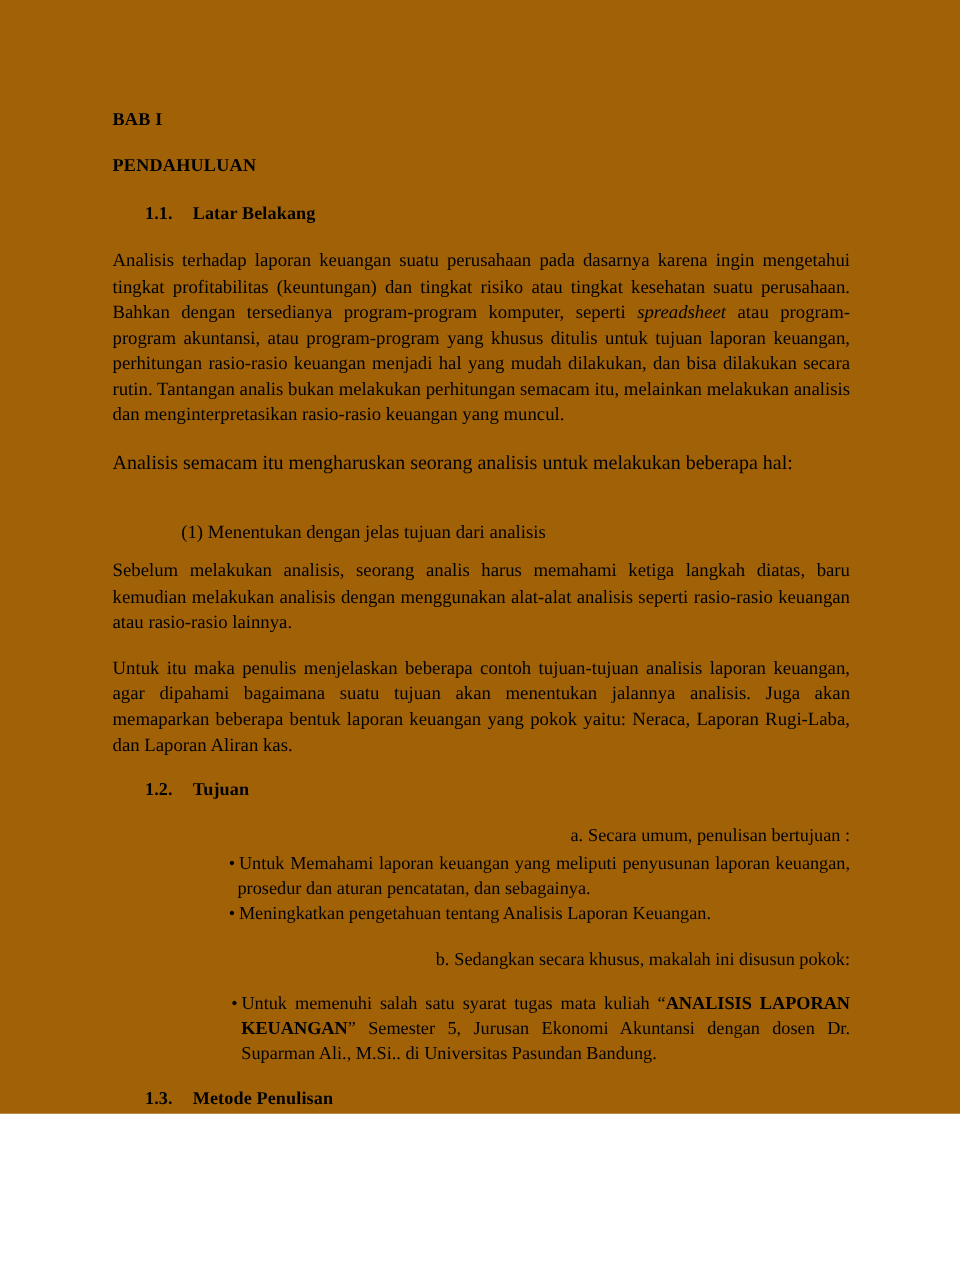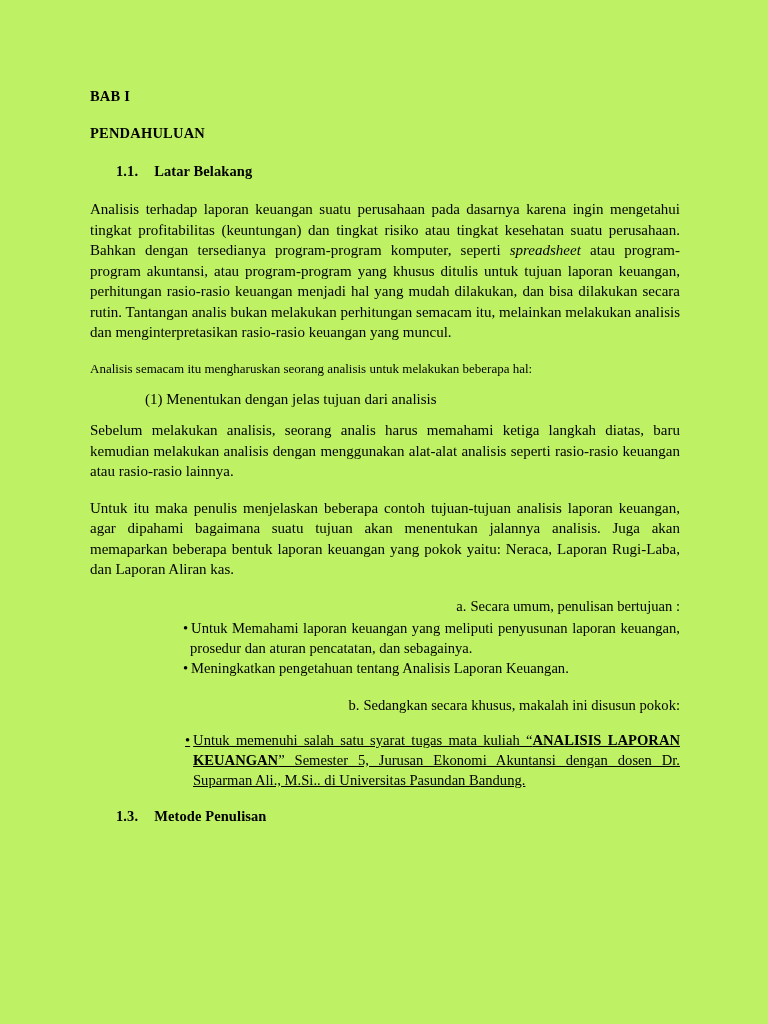--- a/index.html
+++ b/index.html
@@ -11,22 +11,22 @@
     width: 768px;
     height: 1024px;
     font-family: "Liberation Serif", "DejaVu Serif", serif;
     color: #000000;
     -webkit-font-smoothing: antialiased;
   }
 
   .page {
     position: relative;
     width: 768px;
-    height: 1024px;
-    background: #bef264;
+    height: 891px;
+    background: #a16207;
     box-sizing: border-box;
     padding: 88px 88px 0 90px;
   }
 
   .content {
     width: 590px;
   }
 
   
   .chapter-label,
@@ -58,24 +58,24 @@
     font-size: 15px;
     line-height: 1.37;
     text-align: justify;
     margin: 0 0 17px 0;
     hyphens: none;
   }
   p.body.tight {
     margin-bottom: 16px;
   }
   p.lead {
-    font-size: 13px;
+    font-size: 16px;
     line-height: 1.37;
     text-align: left;
-    margin: 0 0 11px 0;
+    margin: 0 0 34px 0;
   }
 
   em.it {
     font-style: italic;
   }
   strong.bd {
     font-weight: bold;
   }
   .num-item {
     font-size: 15px;
@@ -113,21 +113,20 @@
     padding-left: 100px;
     text-indent: -7px;
     position: relative;
   }
   .bullets li .dot {
     margin-right: 3px;
   }
   .bullets.deep {
     margin-top: 15px;
     margin-bottom: 17px;
-    text-decoration: underline;
   }
   .bullets.deep li {
     padding-left: 103px;
     text-indent: -8px;
   }
 </style>
 </head>
 <body>
 
 <div class="page">
@@ -144,20 +143,23 @@
     <p class="body"><span>Analisis terhadap laporan keuangan suatu perusahaan pada dasarnya karena ingin mengetahui tingkat profitabilitas (keuntungan) dan tingkat risiko atau tingkat kesehatan suatu perusahaan. Bahkan dengan tersedianya program-program komputer, seperti </span><em class="it">spreadsheet</em><span> atau program-program akuntansi, atau program-program yang khusus ditulis untuk tujuan laporan keuangan, perhitungan rasio-rasio keuangan menjadi hal yang mudah dilakukan, dan bisa dilakukan secara rutin. Tantangan analis bukan melakukan perhitungan semacam itu, melainkan melakukan analisis dan menginterpretasikan rasio-rasio keuangan yang muncul.</span></p>
 
     <p class="lead">Analisis semacam itu mengharuskan seorang analisis untuk melakukan beberapa hal:</p>
 
     <div class="num-item">(1) Menentukan dengan jelas tujuan dari analisis</div>
 
     <p class="body tight">Sebelum melakukan analisis, seorang analis harus memahami ketiga langkah diatas, baru kemudian melakukan analisis dengan menggunakan alat-alat analisis seperti rasio-rasio keuangan atau rasio-rasio lainnya.</p>
 
     <p class="body">Untuk itu maka penulis menjelaskan beberapa contoh tujuan-tujuan analisis laporan keuangan, agar dipahami bagaimana suatu tujuan akan menentukan jalannya analisis. Juga akan memaparkan beberapa bentuk laporan keuangan yang pokok yaitu: Neraca, Laporan Rugi-Laba, dan Laporan Aliran kas.</p>
 
+    <div class="section-heading">
+      <span class="num">1.2.</span><span>Tujuan</span>
+    </div>
 
     <div class="letter-point">
       <span class="ltr">a.</span><span>Secara umum, penulisan bertujuan :</span>
     </div>
 
     <ul class="bullets">
       <li><span class="dot">•</span><span>Untuk Memahami laporan keuangan yang meliputi penyusunan laporan keuangan, prosedur dan aturan pencatatan, dan sebagainya.</span></li>
       <li><span class="dot">•</span><span>Meningkatkan pengetahuan tentang Analisis Laporan Keuangan.</span></li>
     </ul>
 

